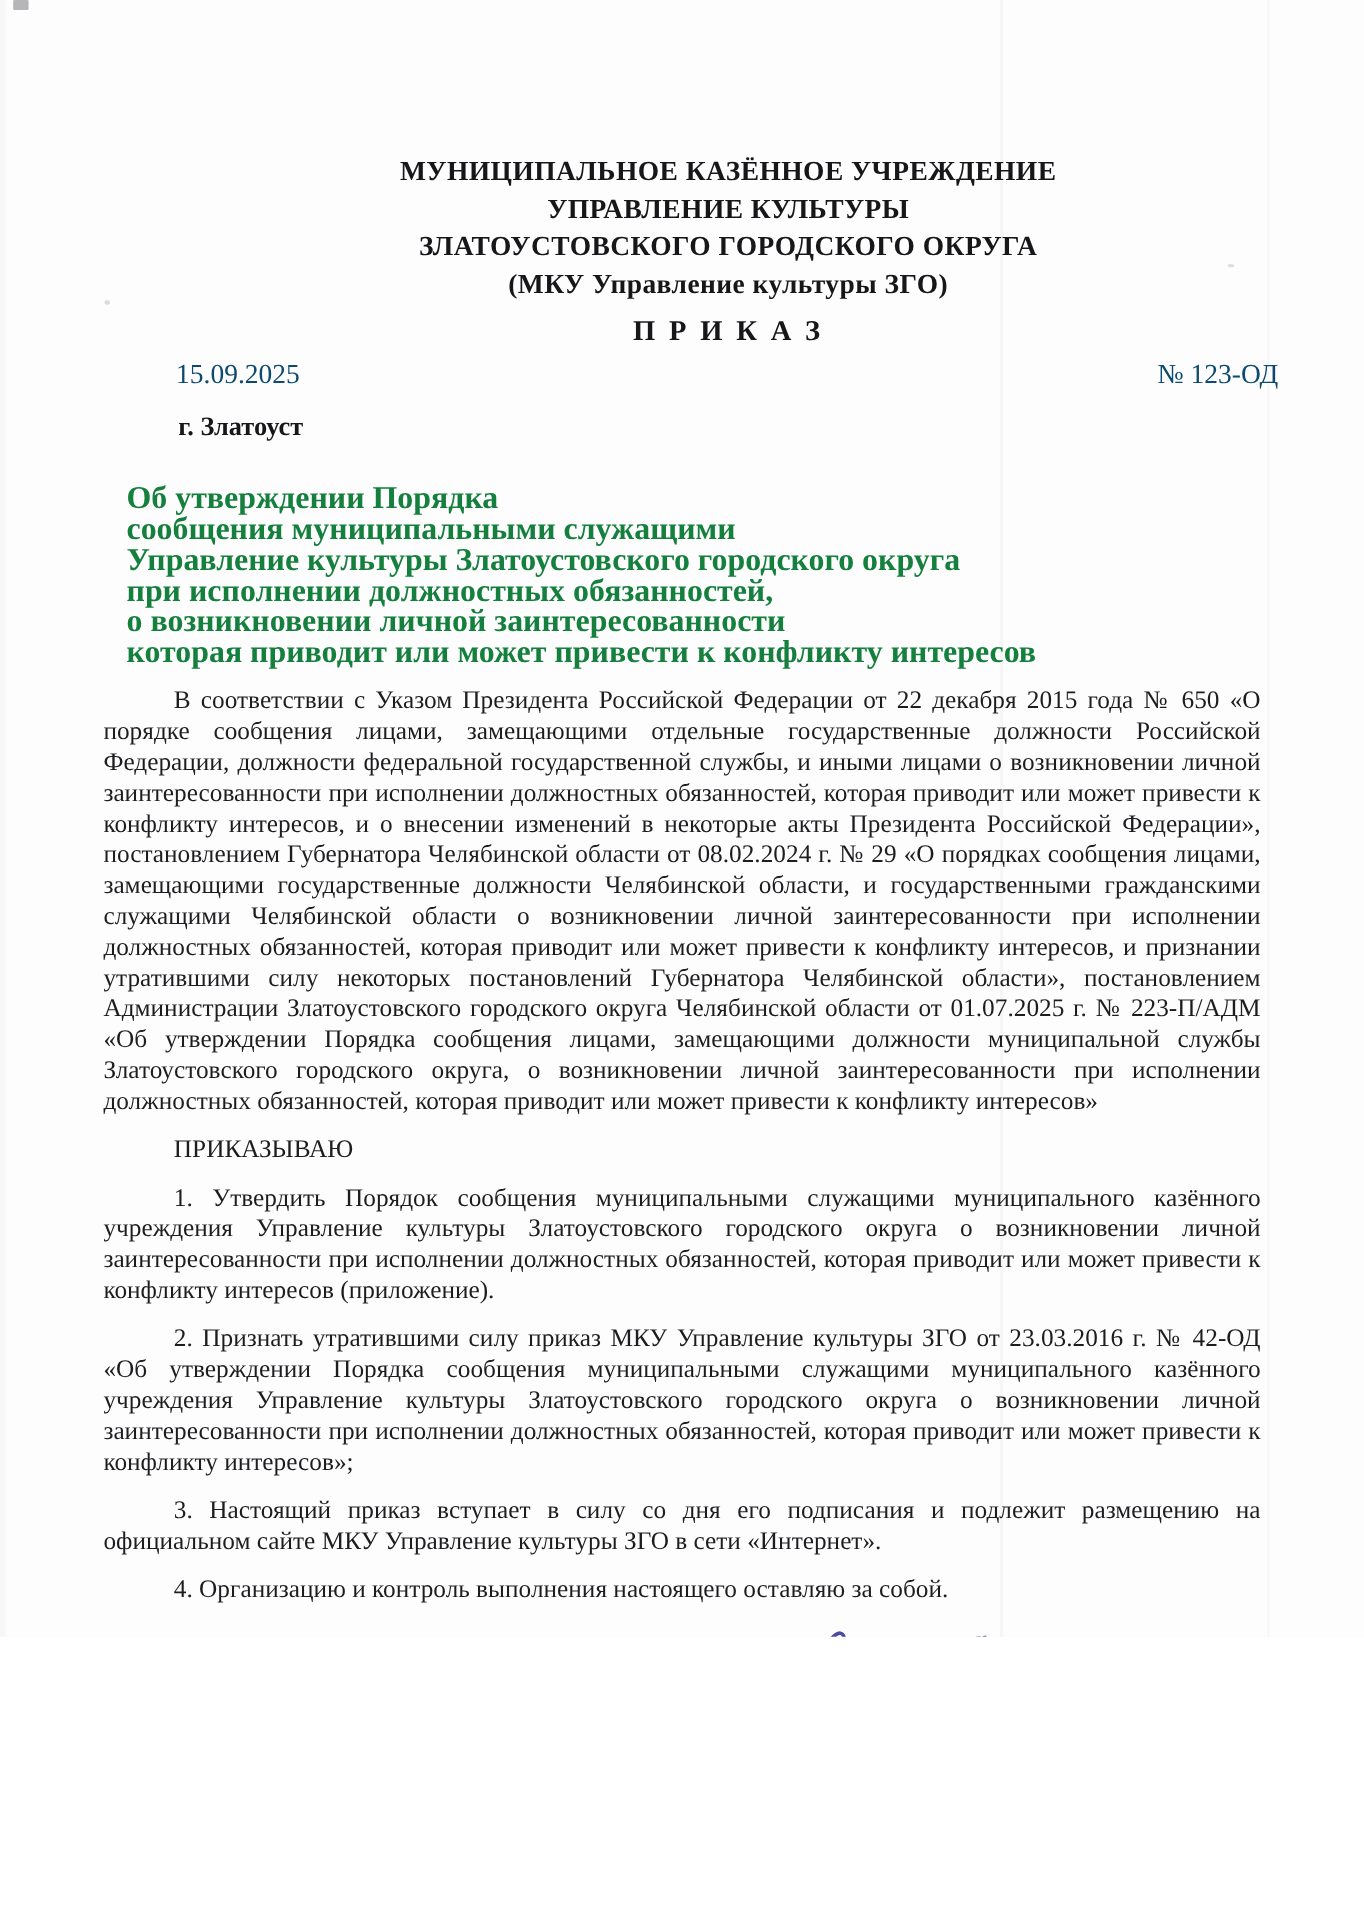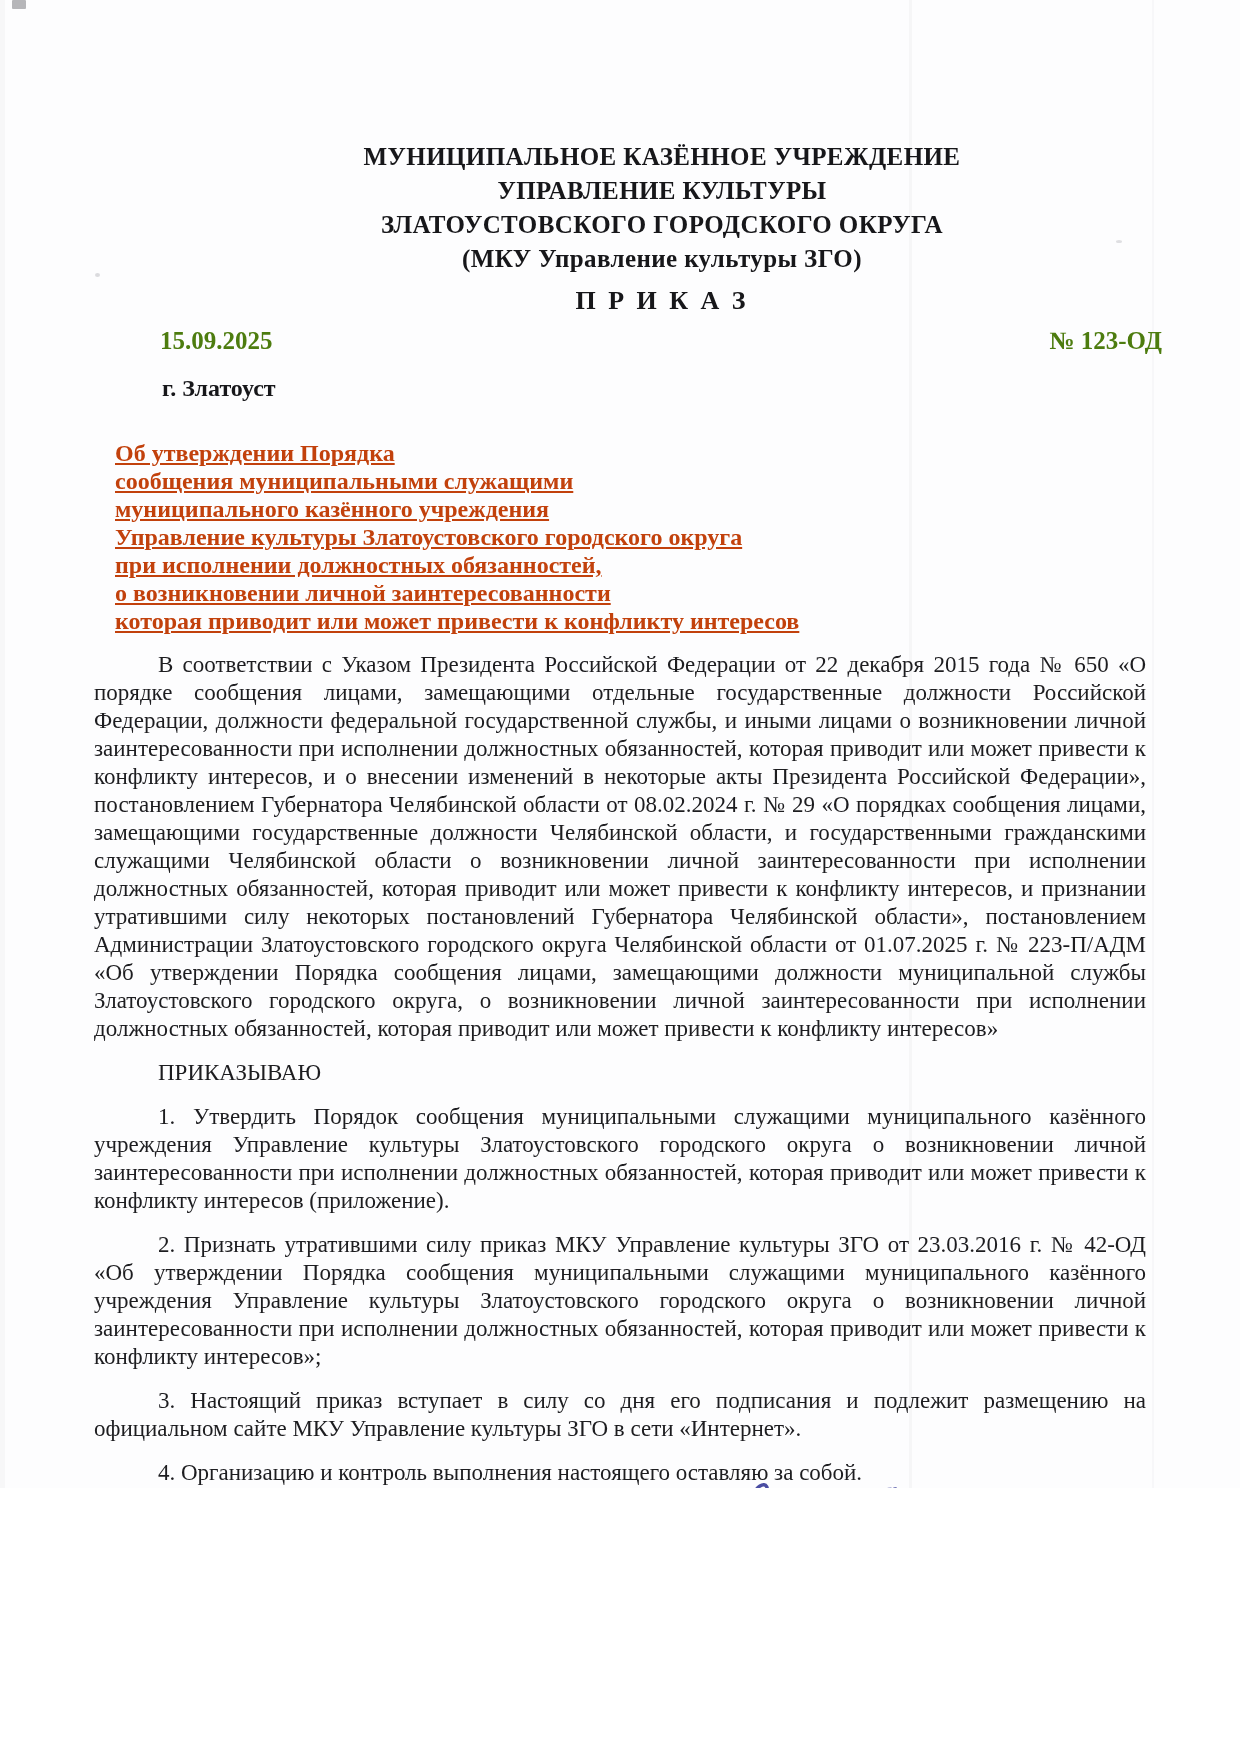--- a/index.html
+++ b/index.html
@@ -32,35 +32,34 @@
 
   .doc-type {
     margin-left:84px; margin-top:10px;
     text-align:center; font-weight:bold;
     font-size:26px; line-height:30px; letter-spacing:3px;
     color:#17171a;
   }
 
   .date-row {
     margin-top:10px; display:flex; justify-content:space-between; align-items:flex-end;
-    font-weight:bold; font-size:25px; line-height:30px; color:#4d7c0f;
+    font-weight:normal; font-size:25px; line-height:30px; color:#0c4a6e;
   }
   .date-row .date { margin-left:82px; }
 
   .place {
     margin-left:84px; margin-top:18px;
     text-align:left; font-weight:bold;
     font-size:24px; line-height:28px; color:#17171a;
   }
 
   .subject {
     margin-top:37px; margin-left:37px;
-    font-weight:bold; font-size:24px; line-height:28px;
-    color:#c2410c;
-    text-decoration:underline;
+    font-weight:bold; font-size:29px; line-height:28px;
+    color:#15803d;
   }
 
   .body-text {
     margin-top:2px;
     font-size:23px; line-height:28px;
     text-align:justify; text-align-last:left;
   }
   .body-text p { margin:16px; text-indent:64px; }
 
   .sig-row {
@@ -98,21 +97,20 @@
     <div class="date-row">
       <span class="date">15.09.2025</span>
       <span class="num">№ 123-ОД</span>
     </div>
 
     <div class="place">г. Златоуст</div>
 
     <div class="subject">
       <div>Об утверждении Порядка</div>
       <div>сообщения муниципальными служащими</div>
-      <div>муниципального казённого учреждения</div>
       <div>Управление культуры Златоустовского городского округа</div>
       <div>при исполнении должностных обязанностей,</div>
       <div>о возникновении личной заинтересованности</div>
       <div>которая приводит или может привести к конфликту интересов</div>
     </div>
 
     <div class="body-text">
       <p>В соответствии с Указом Президента Российской Федерации от 22 декабря 2015 года № 650 «О порядке сообщения лицами, замещающими отдельные государственные должности Российской Федерации, должности федеральной государственной службы, и иными лицами о возникновении личной заинтересованности при исполнении должностных обязанностей, которая приводит или может привести к конфликту интересов, и о внесении изменений в некоторые акты Президента Российской Федерации», постановлением Губернатора Челябинской области от 08.02.2024 г. № 29 «О порядках сообщения лицами, замещающими государственные должности Челябинской области, и государственными гражданскими служащими Челябинской области о возникновении личной заинтересованности при исполнении должностных обязанностей, которая приводит или может привести к конфликту интересов, и признании утратившими силу некоторых постановлений Губернатора Челябинской области», постановлением Администрации Златоустовского городского округа Челябинской области от 01.07.2025 г. № 223-П/АДМ «Об утверждении Порядка сообщения лицами, замещающими должности муниципальной службы Златоустовского городского округа, о возникновении личной заинтересованности при исполнении должностных обязанностей, которая приводит или может привести к конфликту интересов»</p>
       <p>ПРИКАЗЫВАЮ</p>
       <p>1. Утвердить Порядок сообщения муниципальными служащими муниципального казённого учреждения Управление культуры Златоустовского городского округа о возникновении личной заинтересованности при исполнении должностных обязанностей, которая приводит или может привести к конфликту интересов (приложение).</p>

